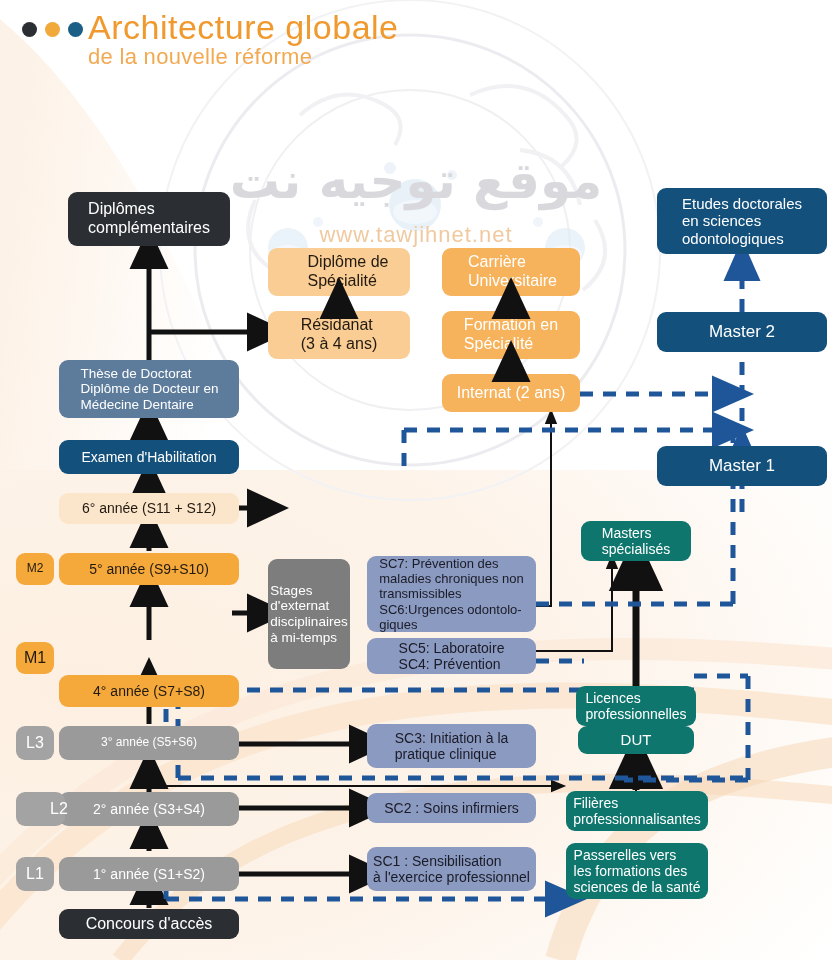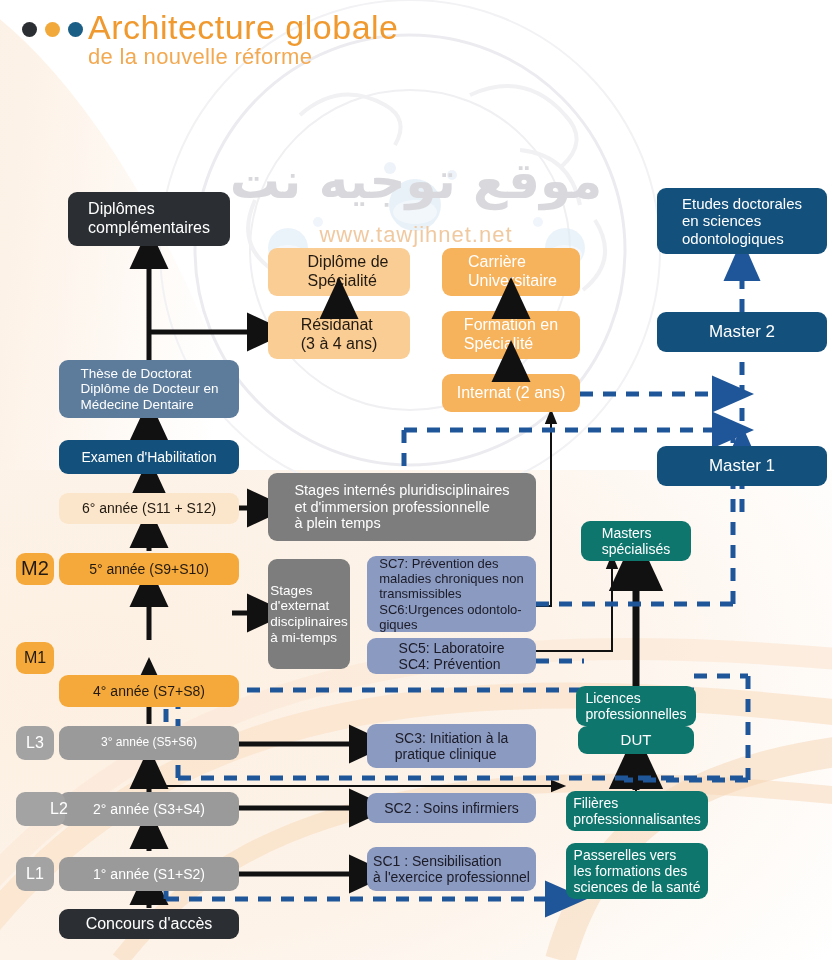--- a/index.html
+++ b/index.html
@@ -212,21 +212,21 @@
 
   <div class="node n-slate" style="left:59px;top:360px;width:180px;height:58px;font-size:13.5px;padding-left:7px;">Thèse de Doctorat
 Diplôme de Docteur  en
 Médecine Dentaire</div>
 
   <div class="node n-navy" style="left:59px;top:440px;width:180px;height:34px;font-size:14px;">Examen d'Habilitation</div>
 
   <div class="node n-cream" style="left:59px;top:493px;width:180px;height:31px;font-size:14px;">6° année (S11 + S12)</div>
 
   <div class="node n-amber" style="left:59px;top:553px;width:180px;height:32px;font-size:14px;">5° année (S9+S10)</div>
-  <div class="node n-amber" style="left:16px;top:553px;width:38px;height:32px;font-size:20px;">M2</div>
+  <div class="node n-amber" style="left:16px;top:553px;width:38px;height:32px;font-size:12px;">M2</div>
 
   <div class="node n-amber" style="left:59px;top:642px;width:180px;height:32px;font-size:14px;margin-top:33px;">4° année (S7+S8)</div>
   <div class="node n-amber" style="left:16px;top:642px;width:38px;height:32px;font-size:16px;">M1</div>
 
   <div class="node n-gray-mid" style="left:59px;top:726px;width:180px;height:34px;font-size:12px;">3° année (S5+S6)</div>
   <div class="node n-gray-pill" style="left:16px;top:726px;width:38px;height:34px;font-size:16px;">L3</div>
 
   <div class="node n-gray-mid" style="left:59px;top:792px;width:180px;height:34px;font-size:14px;">2° année (S3+S4)</div>
   <div class="node n-gray-pill" style="left:16px;top:792px;width:38px;height:34px;font-size:16px;padding-left:43px;">L2</div>
 
@@ -239,23 +239,20 @@
 Spécialité</div>
   <div class="node n-peach" style="left:268px;top:311px;width:142px;height:48px;font-size:16px;">Résidanat
 (3 à 4 ans)</div>
 
   <div class="node n-orange-lt" style="left:442px;top:248px;width:138px;height:48px;font-size:16px;padding-left:9px;">Carrière
 Universitaire</div>
   <div class="node n-orange-lt" style="left:442px;top:311px;width:138px;height:48px;font-size:16px;">Formation en
 Spécialité</div>
   <div class="node n-orange-lt" style="left:442px;top:374px;width:138px;height:38px;font-size:16px;">Internat (2 ans)</div>
 
-  <div class="node n-gray" style="left:268px;top:473px;width:268px;height:68px;font-size:14.5px;">Stages internés pluridisciplinaires
-et d'immersion professionnelle
-à plein temps</div>
 
   <div class="node n-gray" style="left:268px;top:559px;width:82px;height:110px;font-size:13.5px;">Stages
 d'externat
 disciplinaires
 à mi-temps</div>
 
   <div class="node n-periwinkle" style="left:367px;top:556px;width:169px;height:76px;font-size:13px;">SC7: Prévention des
 maladies chroniques non
 transmissibles
 SC6:Urgences odontolo-

